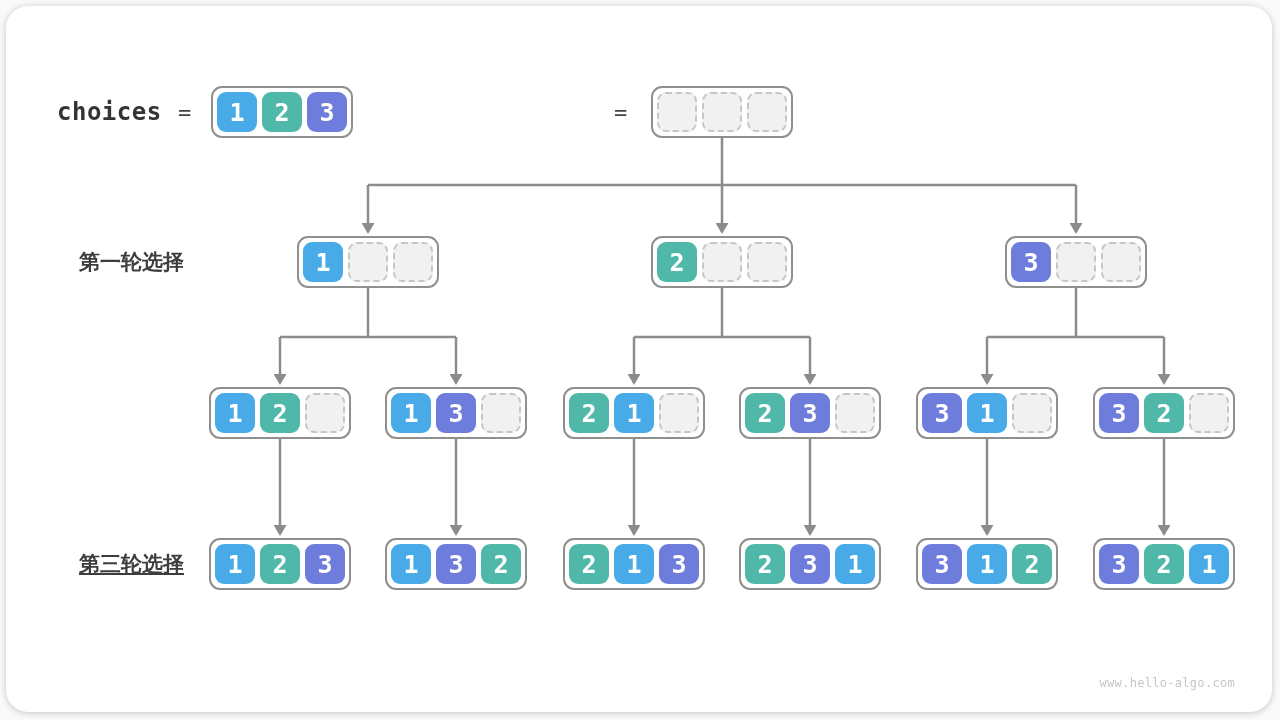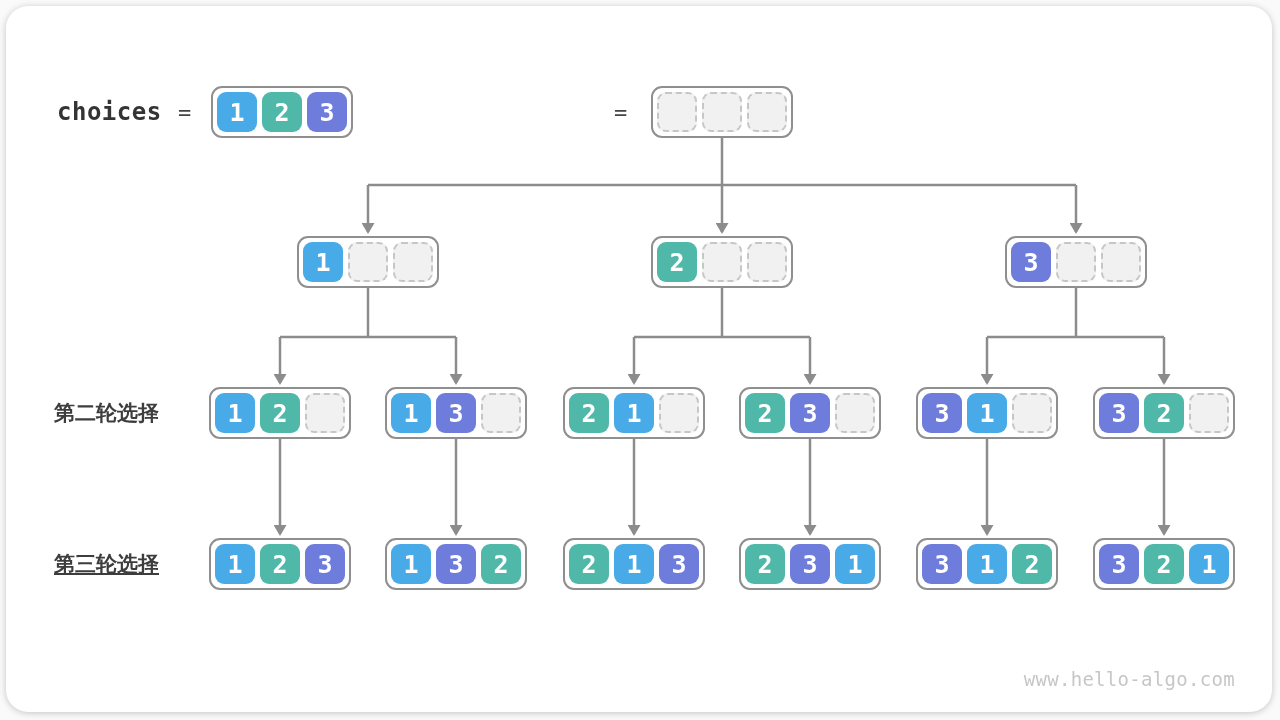--- a/index.html
+++ b/index.html
@@ -6,21 +6,21 @@
     margin:0;padding:0;width:1280px;height:720px;
     background:#fafafa;
     font-family:"DejaVu Sans","Liberation Sans",sans-serif;
   }
   #card{
     position:absolute;left:6px;top:6px;width:1266px;height:706px;
     background:#ffffff;border-radius:22px;
     box-shadow:0 1px 7px rgba(0,0,0,.22);
     overflow:hidden;
   }
-  #stage{position:absolute;left:0;top:0;width:1266px;height:706px;}
+  #stage{position:absolute;left:0;top:0;width:1266px;height:706px;text-align:right;}
   
   .abs{position:absolute;}
   .mono{font-family:"DejaVu Sans Mono","Liberation Mono",monospace;}
 
   .var-label{
     height:52px;display:flex;align-items:center;
     font-family:"DejaVu Sans Mono","Liberation Mono",monospace;
     font-weight:bold;font-size:24px;letter-spacing:.5px;color:#343434;
   }
   .equals{
@@ -51,21 +51,21 @@
   .round-label{
     left:48px;width:130px;height:30px;line-height:30px;
     font-size:21px;font-weight:600;color:#3d3d3d;
     white-space:nowrap;
   }
 
   #connectors{position:absolute;left:0;top:0;pointer-events:none;}
 
   #watermark{
     right:37px;bottom:22px;
-    font-size:19px;color:#c6c6c6;letter-spacing:.3px;
+    font-size:12px;color:#c6c6c6;letter-spacing:.3px;
   }
 </style>
 </head>
 <body>
 
 <div id="card">
   <div id="stage">
 
     <svg id="connectors" width="1266" height="706" viewBox="0 0 1266 706">
       <defs>
@@ -107,21 +107,21 @@
         <div class="cell" style="background: rgb(110, 125, 220);">3</div>
       </div>
 
     <div class="abs equals" style="left:608px;top:80px;">=</div>
     <div class="node" id="state-box" style="left:645px;top:80px;">
         <div class="cell empty"></div>
         <div class="cell empty"></div>
         <div class="cell empty"></div>
       </div>
 
-    <div class="abs round-label" style="top:392px;">第二轮选择</div>
+    <div class="abs round-label" style="top:241px;">第一轮选择</div>
     <div class="abs round-label" style="top:543px;text-decoration:underline;">第三轮选择</div>
 
     <div id="tree">
         <div class="node" style="left: 291px; top: 230px;">
           <div class="cell" style="background: rgb(73, 170, 232);">1</div>
           <div class="cell empty"></div>
           <div class="cell empty"></div>
         </div>
         <div class="node" style="left: 645px; top: 230px;">
           <div class="cell" style="background: rgb(79, 184, 168);">2</div>

